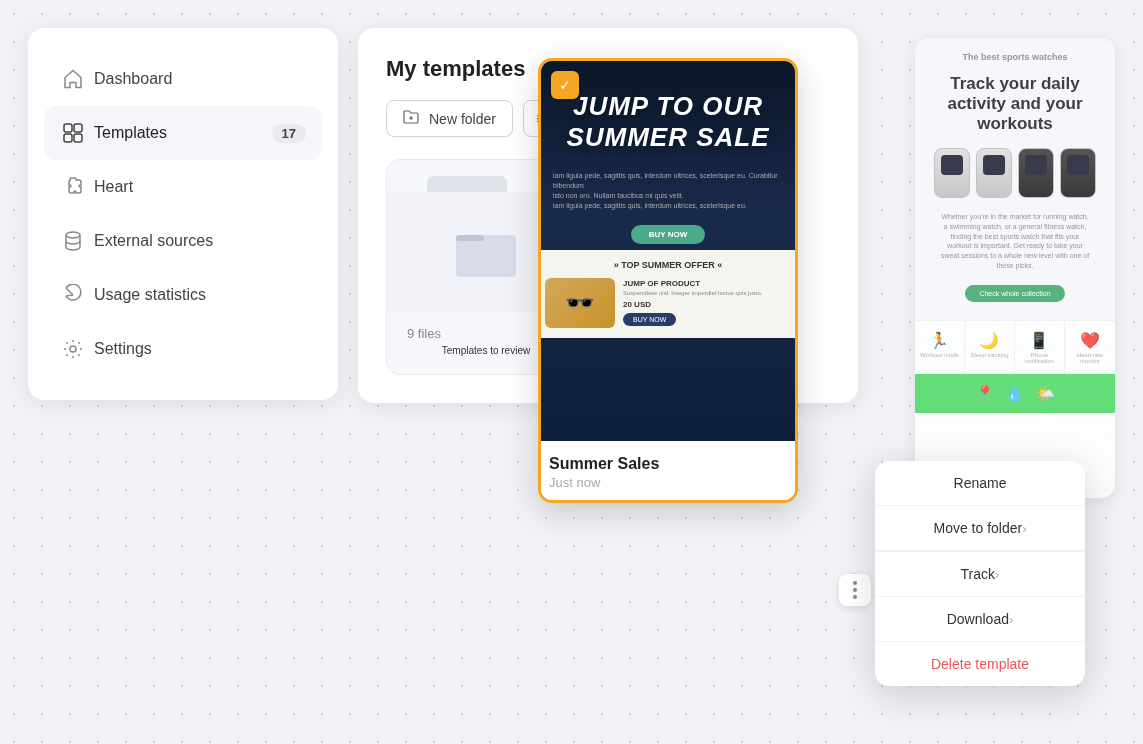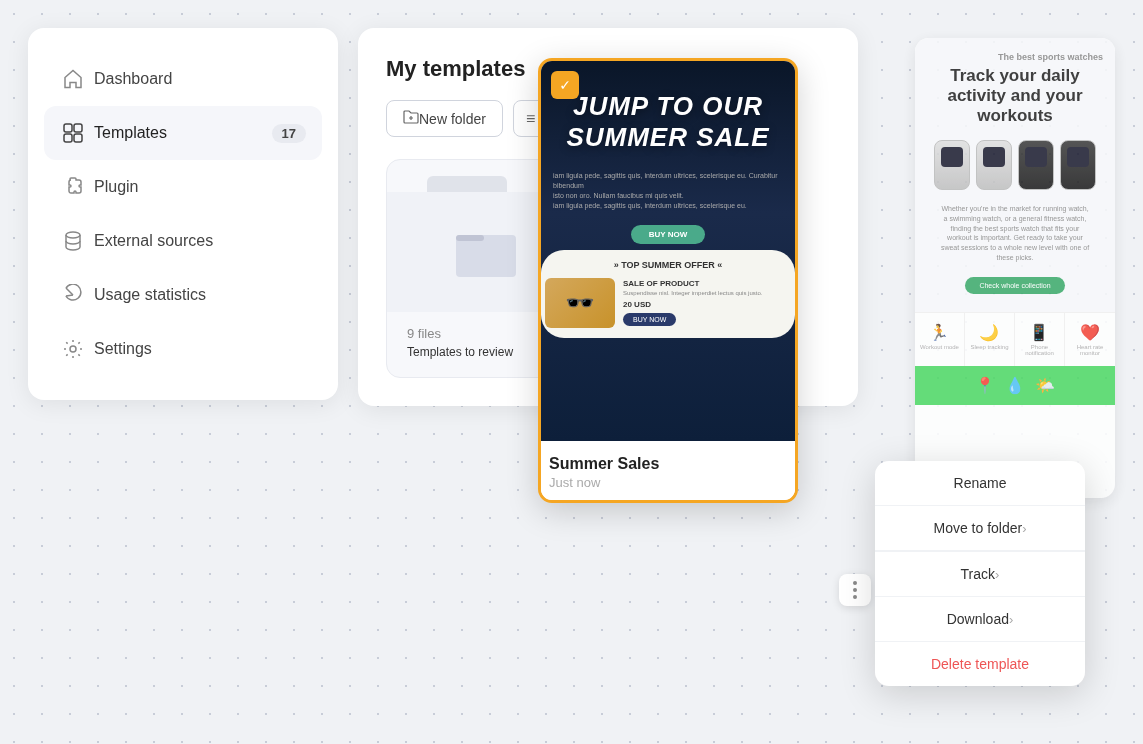--- a/index.html
+++ b/index.html
@@ -95,21 +95,21 @@
       margin-bottom: 18px;
     }
     .toolbar {
       display: flex;
       gap: 10px;
       margin-bottom: 22px;
     }
     .btn-new-folder {
       display: flex;
       align-items: center;
-      gap: 0;
+      gap: 10px;
       border: 1.5px solid #d0d4dd;
       background: #fff;
       border-radius: 8px;
       padding: 8px 16px;
       font-size: 14px;
       color: #444;
       cursor: pointer;
     }
     .btn-sort {
       border: 1.5px solid #d0d4dd;
@@ -145,23 +145,24 @@
       align-items: center;
       justify-content: center;
     }
     .folder-files {
       padding: 14px 20px 0;
       font-size: 13px;
       color: #888;
     }
     .folder-name {
       padding: 4px 20px 0;
-      font-size: 12px;
+      font-size: 10px;
       color: #333;
       font-weight: 500;
+      text-align: center;
     }
 
     
     .selected-template {
       position: absolute;
       left: 180px;
       top: 30px;
       width: 260px;
       background: #fff;
       border-radius: 14px;
@@ -219,21 +220,20 @@
       border-radius: 20px;
       padding: 5px 18px;
       font-size: 8px;
       font-weight: 600;
       cursor: pointer;
     }
     .template-offer-section {
       background: #f5f5f0;
       padding: 10px 4px;
       text-align: center;
-      border-radius: 23px;
     }
     .template-offer-title {
       font-size: 9px;
       color: #333;
       font-weight: 700;
       margin-bottom: 8px;
     }
     .template-product {
       display: flex;
       gap: 8px;
@@ -360,22 +360,21 @@
       height: 460px;
     }
     .bg-template-top {
       background: #f8f9fb;
       padding: 14px 12px 10px;
       text-align: center;
     }
     .bg-template-top h3 {
       font-size: 9px;
       color: #888;
-      margin-bottom: 4px;
-      text-align: right;
+      margin-bottom: 12px;
     }
     .bg-template-top h2 {
       font-size: 17px;
       color: #222;
       font-weight: 700;
       margin-bottom: 6px;
     }
     .watches-row {
       display: flex;
       justify-content: center;
@@ -475,21 +474,21 @@
     </span>
     <span>Templates</span>
     <span class="badge">17</span>
   </div>
   <div class="sidebar-item">
     <span class="icon">
       <svg width="22" height="22" viewBox="0 0 22 22" fill="none">
         <path d="M8 3C8 2.4 8.4 2 9 2H13C13.6 2 14 2.4 14 3V4H17C18.1 4 19 4.9 19 6V9H18C17.4 9 17 9.4 17 10C17 10.6 17.4 11 18 11H19V15C19 16.1 18.1 17 17 17H14V16C14 15.4 13.6 15 13 15C12.4 15 12 15.4 12 16V17H9C7.9 17 7 16.1 7 15V11H8C8.6 11 9 10.6 9 10C9 9.4 8.6 9 8 9H7V6C7 4.9 7.9 4 9 4H8V3Z" stroke="#888" stroke-width="1.5" fill="none"></path>
       </svg>
     </span>
-    <span>Plugin</span>
+    <span>Heart</span>
   </div>
   <div class="sidebar-item">
     <span class="icon">
       <svg width="22" height="22" viewBox="0 0 22 22" fill="none">
         <ellipse cx="11" cy="5" rx="7" ry="3" stroke="#888" stroke-width="1.5" fill="none"></ellipse>
         <path d="M4 5V11C4 12.66 7.13 14 11 14C14.87 14 18 12.66 18 11V5" stroke="#888" stroke-width="1.5" fill="none"></path>
         <path d="M4 11V17C4 18.66 7.13 20 11 20C14.87 20 18 18.66 18 17V11" stroke="#888" stroke-width="1.5" fill="none"></path>
       </svg>
     </span>
     <span>External sources</span>
@@ -600,21 +599,21 @@
         <p>iam ligula pede, sagittis quis, interdum ultrices, scelerisque eu. Curabitur bibendum</p>
         <p>isto non oro. Nullam faucibus mi quis velit.</p>
         <p>iam ligula pede, sagittis quis, interdum ultrices, scelerisque eu.</p>
       </div>
       <button class="btn-buy-now">BUY NOW</button>
       <div class="template-offer-section">
         <div class="template-offer-title">» TOP SUMMER OFFER «</div>
         <div class="template-product">
           <div class="product-image"></div>
           <div class="product-info">
-            <div class="product-name">SALE OF PRODUCT</div>
+            <div class="product-name">JUMP OF PRODUCT</div>
             <div class="product-desc">Suspendisse nisl. Integer imperdiet lectus quis justo.</div>
             <div class="product-price">20 USD</div>
             <button class="btn-buy-now-dark">BUY NOW</button>
           </div>
         </div>
       </div>
     </div>
     <div class="template-info">
       <div class="template-title">Summer Sales</div>
       <div class="template-time">Just now</div>

